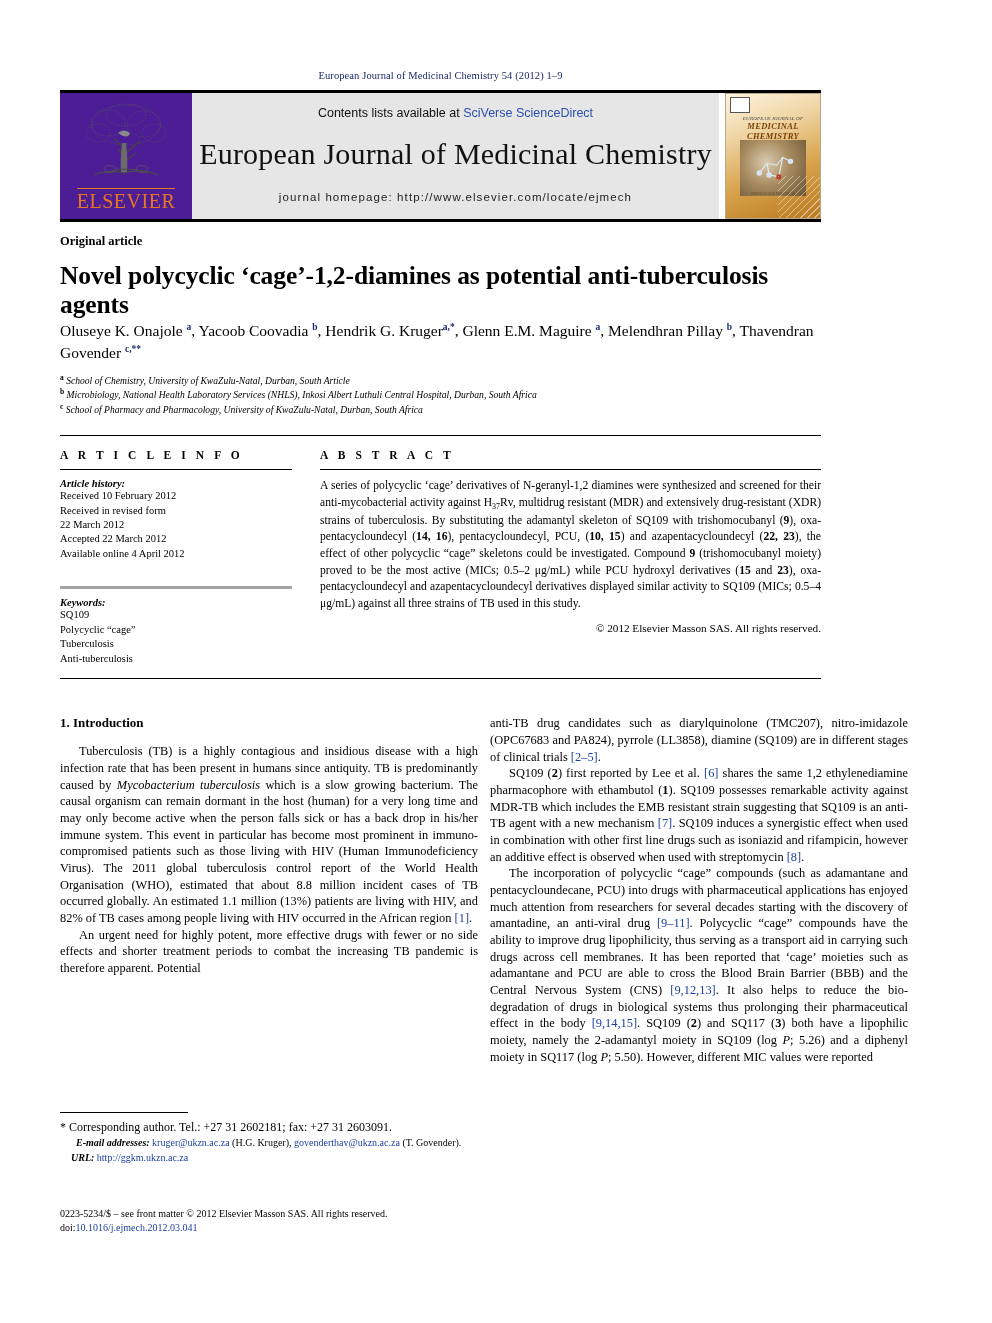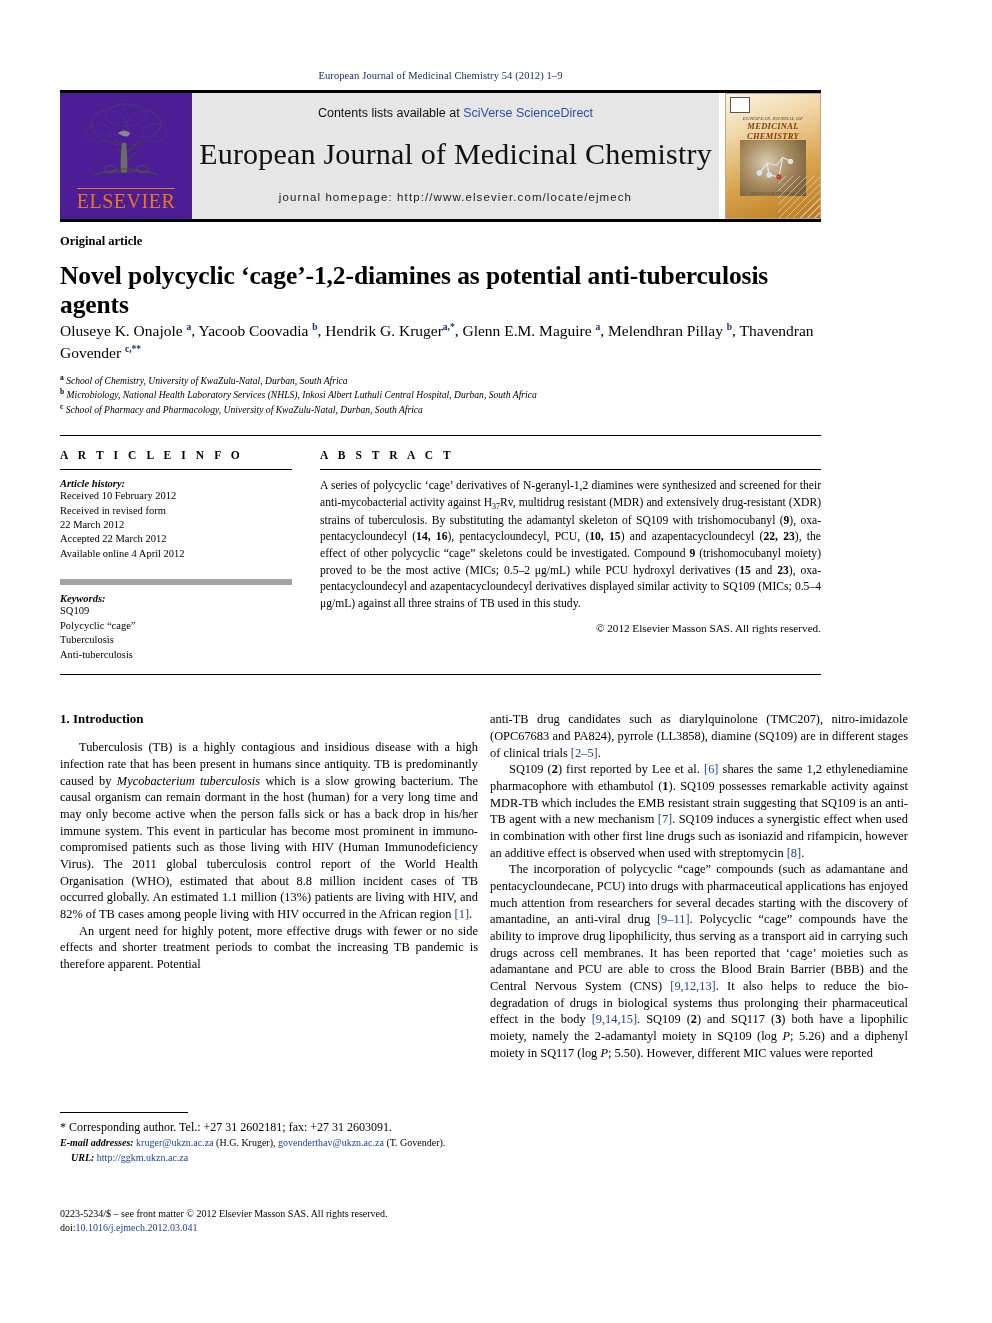--- a/index.html
+++ b/index.html
@@ -169,21 +169,21 @@
     font-size: 11.5px;
     font-weight: bold;
     letter-spacing: 3.6px;
     margin-bottom: 8px;
   }
   .hr-full { border-top: 1px solid #000; margin: 0 0 8px; }
   .hist-title, .kw-title {
     font-style: italic; font-weight: bold; font-size: 10.5px;
   }
   .hist-list, .kw-list { font-size: 10.5px; line-height: 1.38; }
-  .kw-wrap { margin-top: 18px; border-top: 6px solid #a3a3a3; padding-top: 8px; }
+  .kw-wrap { margin-top: 25px; border-top: 3px solid #a3a3a3; padding-top: 8px; }
   .abstract-text {
     font-size: 11.6px;
     line-height: 1.44;
     text-align: justify;
     font-family: "Liberation Serif", serif;
   }
   .abstract-text sub { font-size: 8px; }
   .copyright {
     text-align: right;
     font-size: 11.2px;
@@ -223,21 +223,21 @@
     top: 1112px;
     width: 418px;
   }
   .fn-rule { width: 128px; border-top: 1px solid #000; margin-bottom: 6px; }
   .fn-line {
     font-size: 12px;
     line-height: 1.45;
     text-indent: -11px;
     padding-left: 11px;
   }
-  .fn-email { text-indent: -11px; padding-left: 11px; font-size: 10px; line-height:1.45;}
+  .fn-email { text-indent: -11px; padding-left: 11px; font-size: 10px; line-height:1.45;margin-left:16px;}
   .fn-email .lbl, .fn-url .lbl { font-style: italic; font-weight: bold; }
   .lnk { color: #1a3fa0; }
   .fn-url { font-size: 10px; line-height: 1.45; padding-left: 11px; }
 
   .issn-block {
     position: absolute;
     left: 60px;
     top: 1207px;
     font-size: 10px;
     line-height: 1.42;
@@ -307,21 +307,21 @@
     </div>
   </div>
   <div class="rule-thick"></div>
 
   <div class="article-type">Original article</div>
   <h1 class="article-title">Novel polycyclic ‘cage’-1,2-diamines as potential anti-tuberculosis agents</h1>
 
   <div class="authors">Oluseye K. Onajole <sup>a</sup>, Yacoob Coovadia <sup>b</sup>, Hendrik G. Kruger<sup>a,*</sup>, Glenn E.M. Maguire <sup>a</sup>, Melendhran Pillay <sup>b</sup>, Thavendran Govender <sup>c,**</sup></div>
 
   <div class="affils">
-    <div><sup>a</sup> <span>School of Chemistry, University of KwaZulu-Natal, Durban, South Africa</span></div>
+    <div><sup>a</sup> <span>School of Chemistry, University of KwaZulu-Natal, Durban, South Article</span></div>
     <div><sup>b</sup> <span>Microbiology, National Health Laboratory Services (NHLS), Inkosi Albert Luthuli Central Hospital, Durban, South Africa</span></div>
     <div><sup>c</sup> <span>School of Pharmacy and Pharmacology, University of KwaZulu-Natal, Durban, South Africa</span></div>
   </div>
 
   <div class="info-block">
 
     <div class="col-info">
       <div class="sec-label">A R T I C L E  I N F O</div>
       <div class="hr-full"></div>
       <div class="hist-title">Article history:</div>

